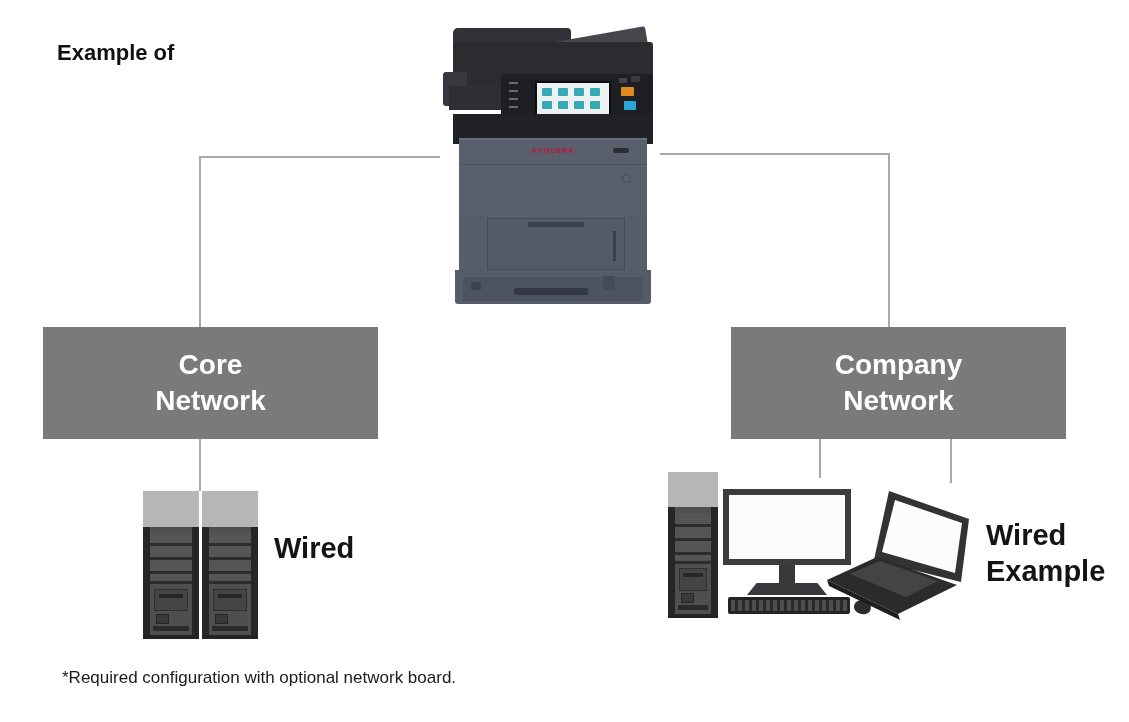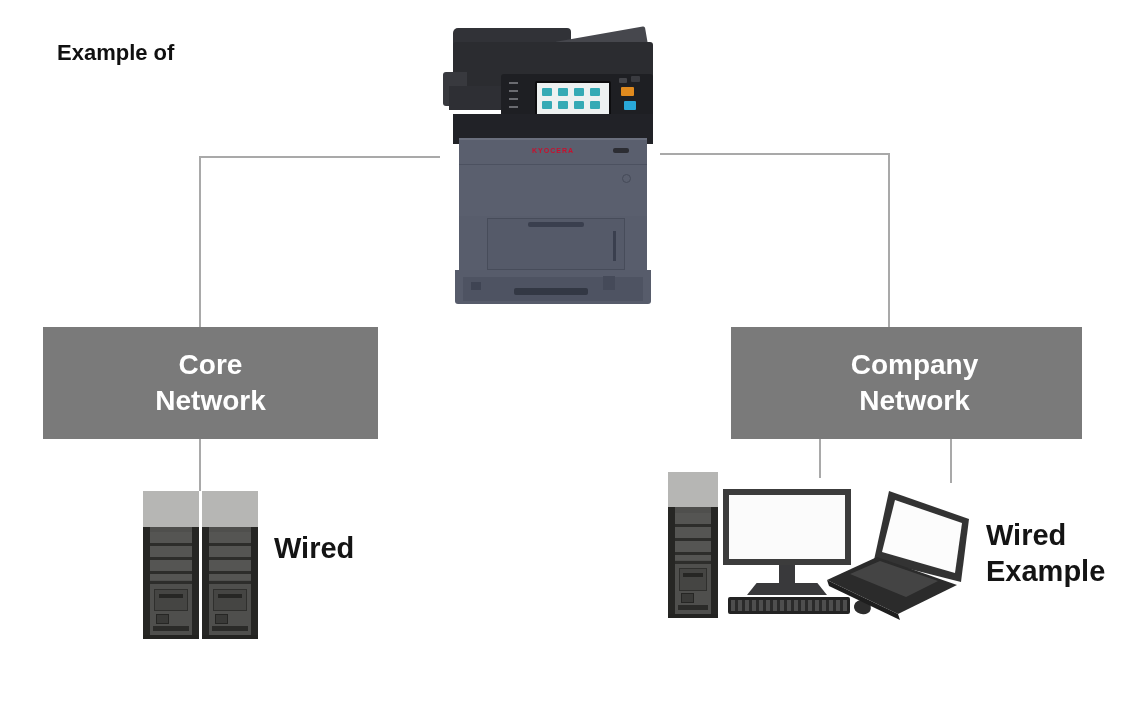--- a/index.html
+++ b/index.html
@@ -10,21 +10,21 @@
   .abs{position:absolute;}
 
   
   .page-title{left:57px;top:25px;font-size:22px;font-weight:bold;line-height:29px;color:#101010;margin-top:13px;}
   .net-box{
     width:335px;height:112px;background:#7a7a7a;color:#ffffff;
     display:flex;flex-direction:column;align-items:center;justify-content:center;
     font-size:28px;font-weight:bold;line-height:36px;text-align:center;
   }
   .box-core{left:43px;top:327px;}
-  .box-company{left:731px;top:327px;padding-left:16px;}
+  .box-company{left:731px;top:327px;}
   .big-label{font-size:29px;font-weight:bold;color:#141414;line-height:36px;}
   .label-wired{left:274px;top:530px;}
   .label-right{left:986px;top:517px;}
   .footnote{left:62px;top:668px;font-size:17px;color:#1b1b1b;}
 
   
   .line{background:#a9a9a9;}
 
   
   .printer{left:443px;top:12px;width:216px;height:292px;}
@@ -211,14 +211,15 @@
     <polygon points="7,110 57,87 137,115 78,144" fill="#2b2b2b"></polygon>
     <polygon points="30,104 60,91 118,111 86,127" fill="rgba(255,255,255,0.12)"></polygon>
     <polygon points="7,110 78,144 80,150 9,116" fill="#1e1e1e"></polygon>
   </svg>
 
   <div class="abs big-label label-right">
     <div>Wired</div>
     <div>Example</div>
   </div>
 
+  <div class="abs footnote">*Required configuration with optional network board.</div>
 
 </div>
 
 </body></html>

